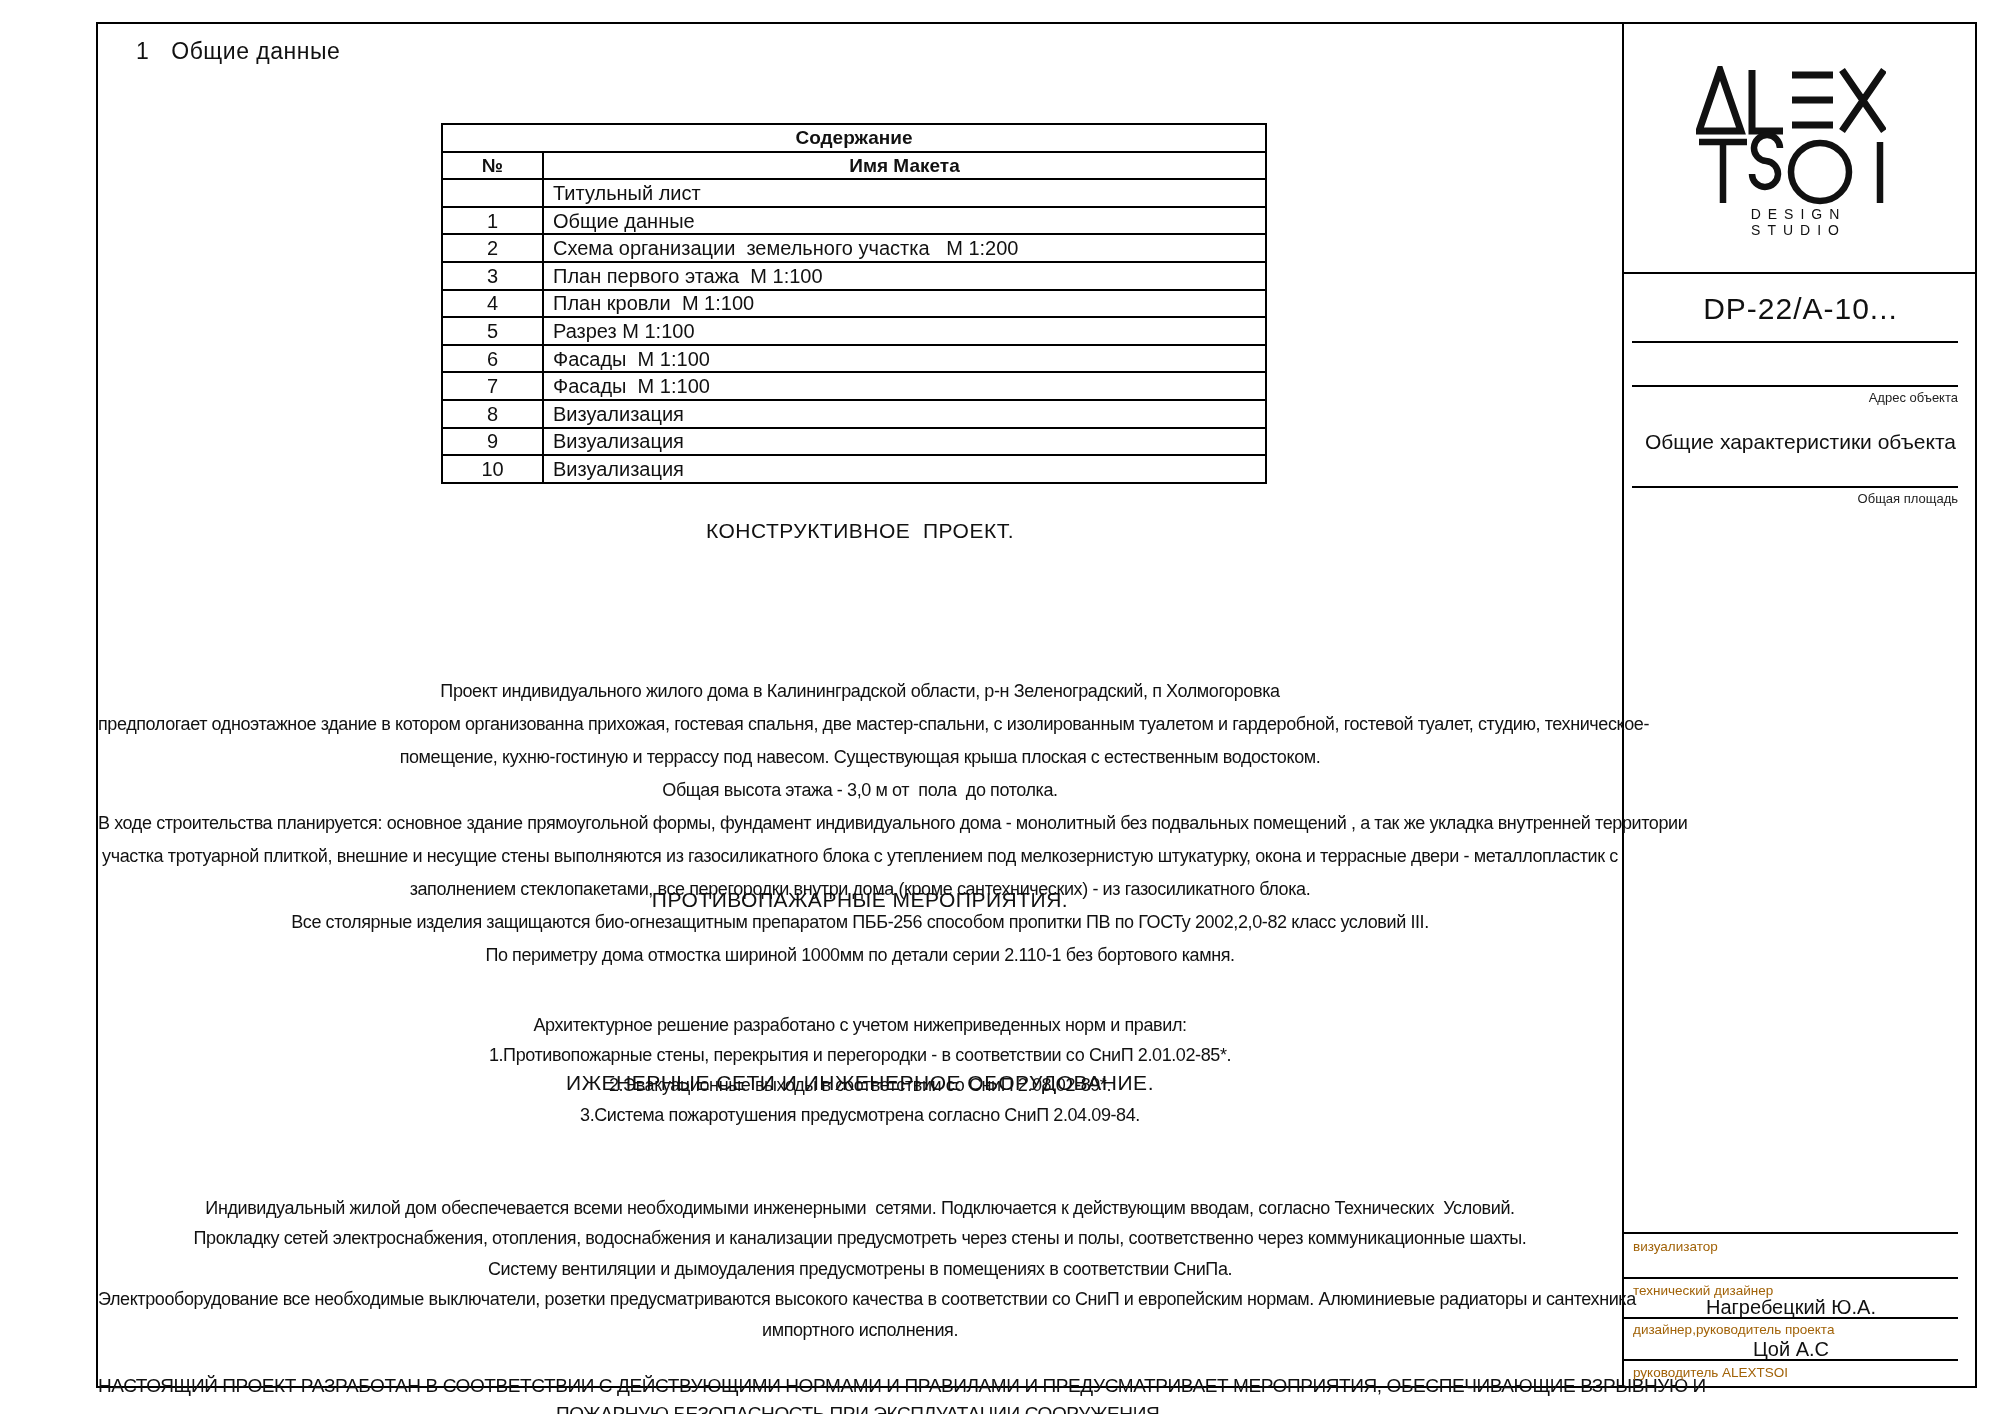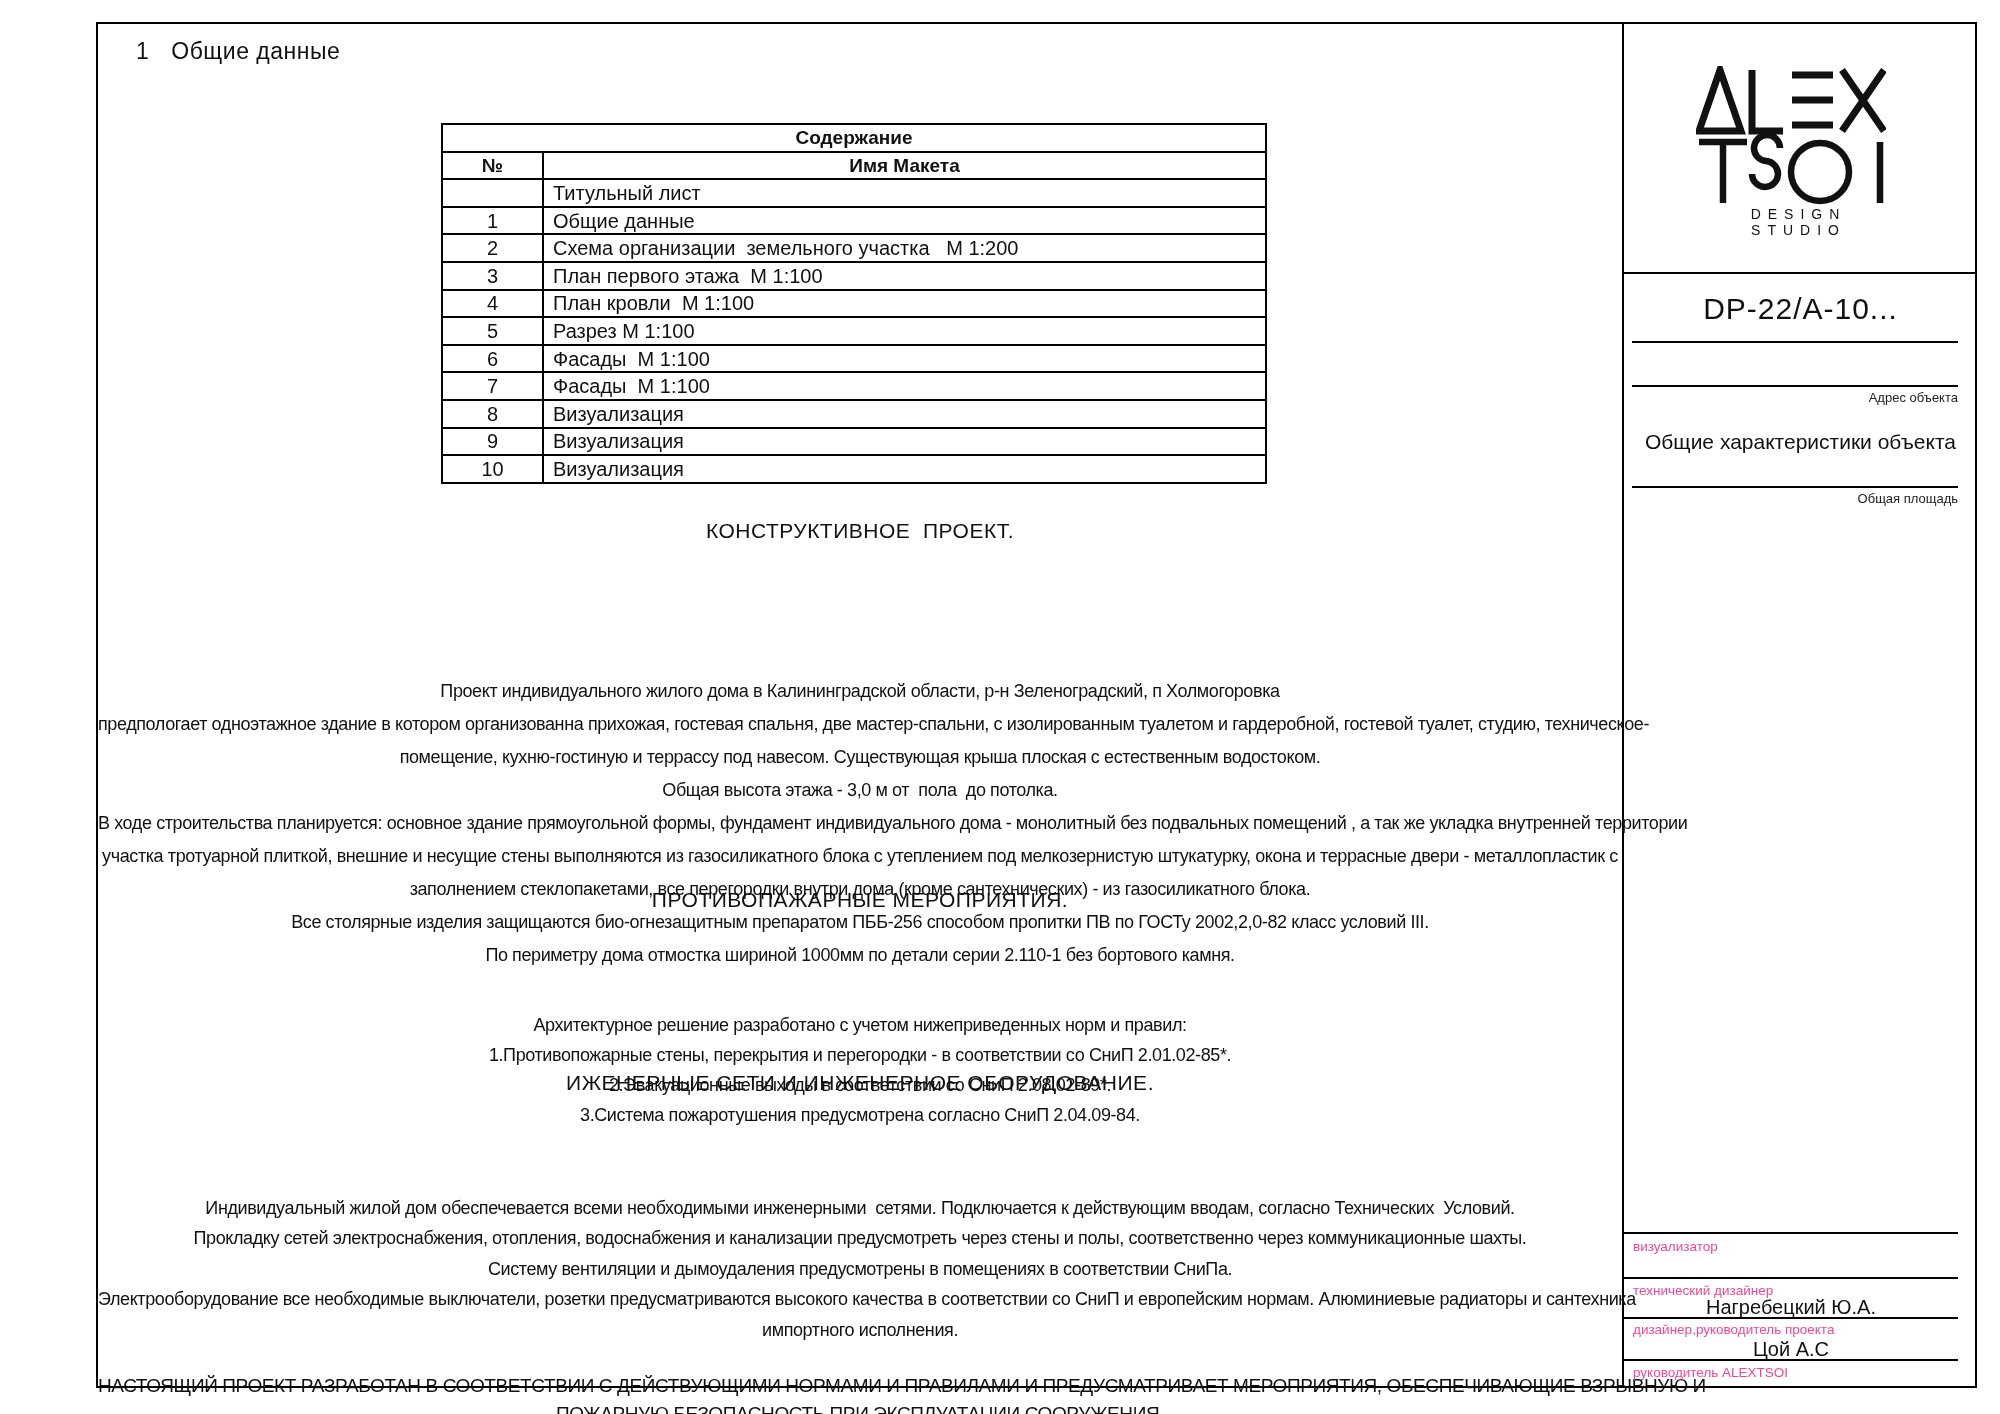--- a/index.html
+++ b/index.html
@@ -31,21 +31,21 @@
   .bodyline{white-space:pre;}
   #sec1-h{top:519px;} #sec1-l{top:576px;line-height:33px;}
   #sec2-h{top:888px;} #sec2-l{top:920px;line-height:30px;}
   #sec3-h{top:1071px;}#sec3-l{top:1101px;line-height:30.5px;}
   #sec4-l{top:1288px;line-height:28px;font-size:19px;}
 
   
   #divider{left:1622px;top:22px;height:1366px;}
   .side-center{position:absolute;left:1624px;width:353px;text-align:center;}
   .side-label{position:absolute;left:1624px;width:334px;text-align:right;font-size:13px;color:#222;}
-  .sig-label{position:absolute;left:1633px;font-size:13.5px;color:#ec4899;text-align:center;white-space:pre;}
+  .sig-label{position:absolute;left:1633px;font-size:13.5px;color:#a16207;text-align:center;white-space:pre;}
   .sig-name{position:absolute;left:1624px;width:334px;text-align:center;font-size:20px;white-space:pre;}
   #logo-captions{left:1692px;top:206px;width:206px;text-align:center;font-size:14px;
       letter-spacing:7px;line-height:16px;color:#111;text-indent:7px;}
   #dp-code{top:292px;font-size:30px;letter-spacing:1px;white-space:pre;}
   #char-label{top:430px;font-size:21px;white-space:pre;}
 </style>
 </head>
 <body>
 
 <div id="canvas">

